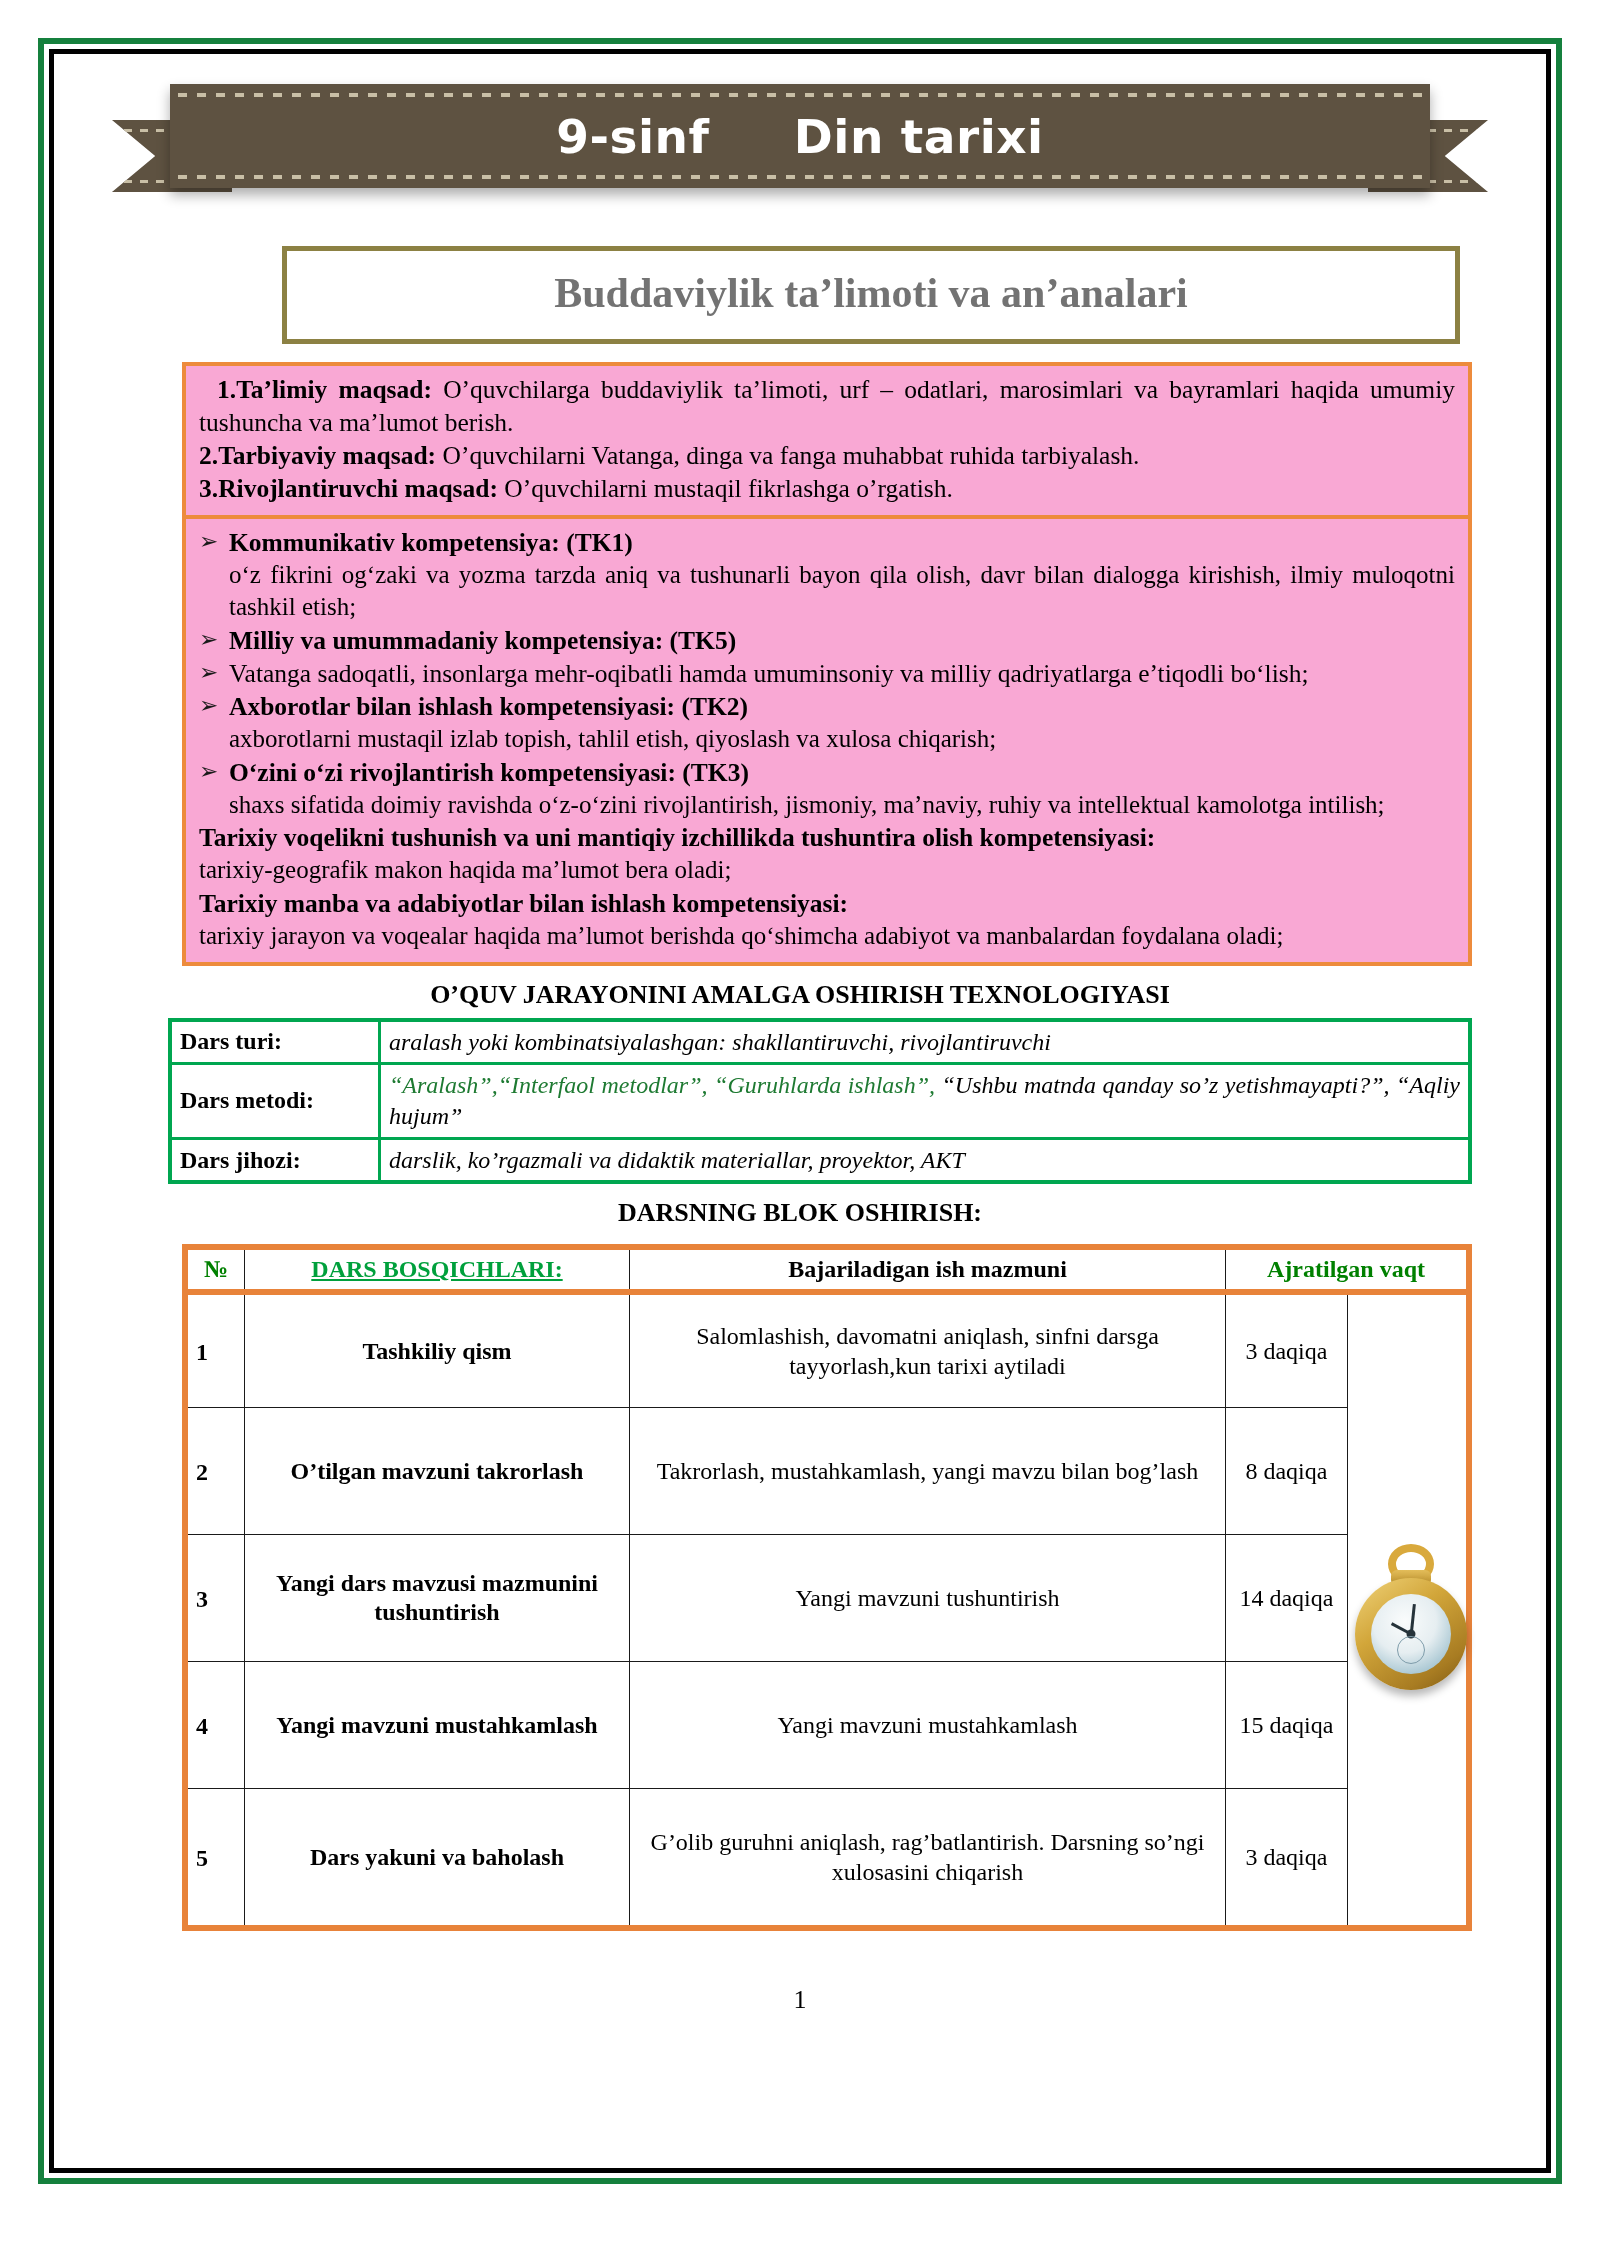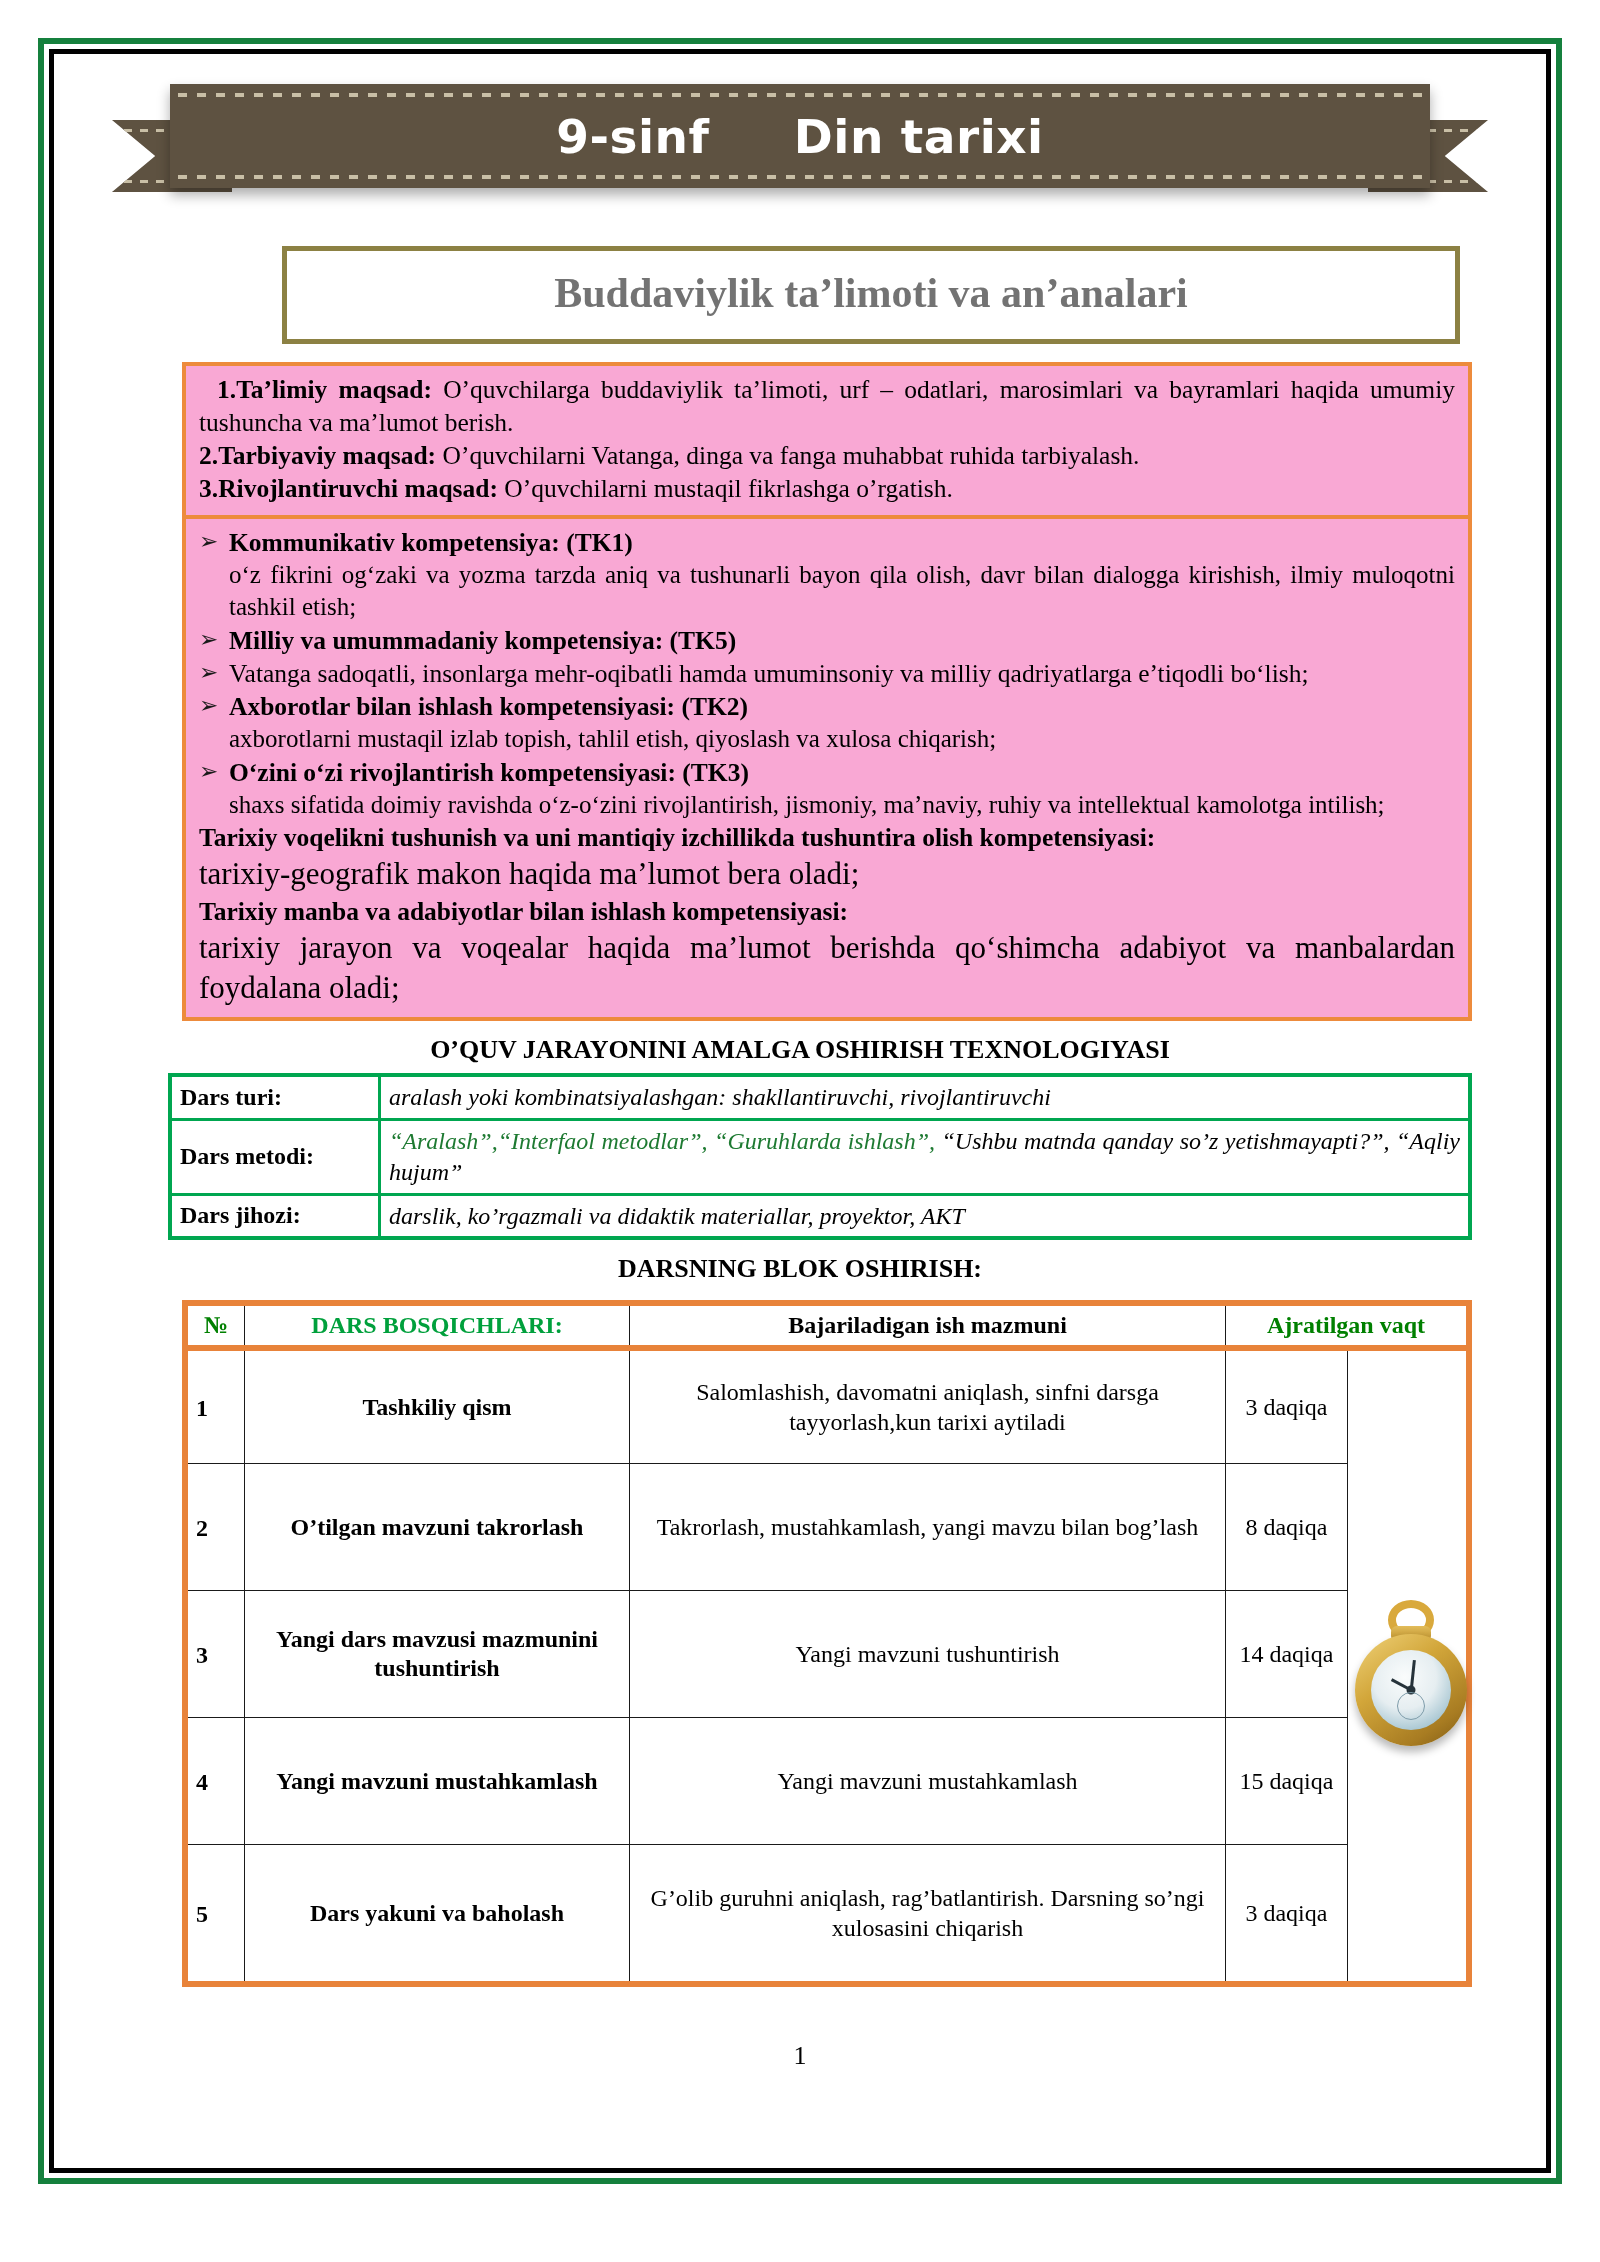--- a/index.html
+++ b/index.html
@@ -170,21 +170,21 @@
     line-height: 1.30;
     text-align: justify;
     padding-left: 30px;
   }
   .comp-plain-head {
     font-size: 25.5px;
     line-height: 1.30;
     font-weight: bold;
   }
   .comp-plain-body {
-    font-size: 31px;
+    font-size: 25px;
     line-height: 1.30;
     text-align: justify;
   }
 
   
   .section-heading {
     text-align: center;
     font-weight: bold;
     font-size: 26px;
     margin: 14px 0 5px 0;
@@ -235,21 +235,21 @@
     font-size: 24px;
   }
   table.blok thead th {
     border-top: 6px solid #E8833A;
     border-bottom: 6px solid #E8833A;
     padding: 6px 2px;
     font-weight: bold;
     text-align: center;
   }
   th.h-no       { width: 52px;  color: #008000; font-size: 26px; }
-  th.h-stage    { width: 380px; color: #00A03C; font-size: 29px; }
+  th.h-stage    { width: 380px; color: #00A03C; font-size: 29px; text-decoration: underline; }
   th.h-content  { color: #000000; font-size: 25px; }
   th.h-time     { width: 236px; color: #008000; font-size: 28px; }
 
   td.c-no {
     width: 52px;
     text-align: left;
     vertical-align: top;
     font-weight: bold;
     padding: 2px 0 0 8px;
     font-size: 26px;

